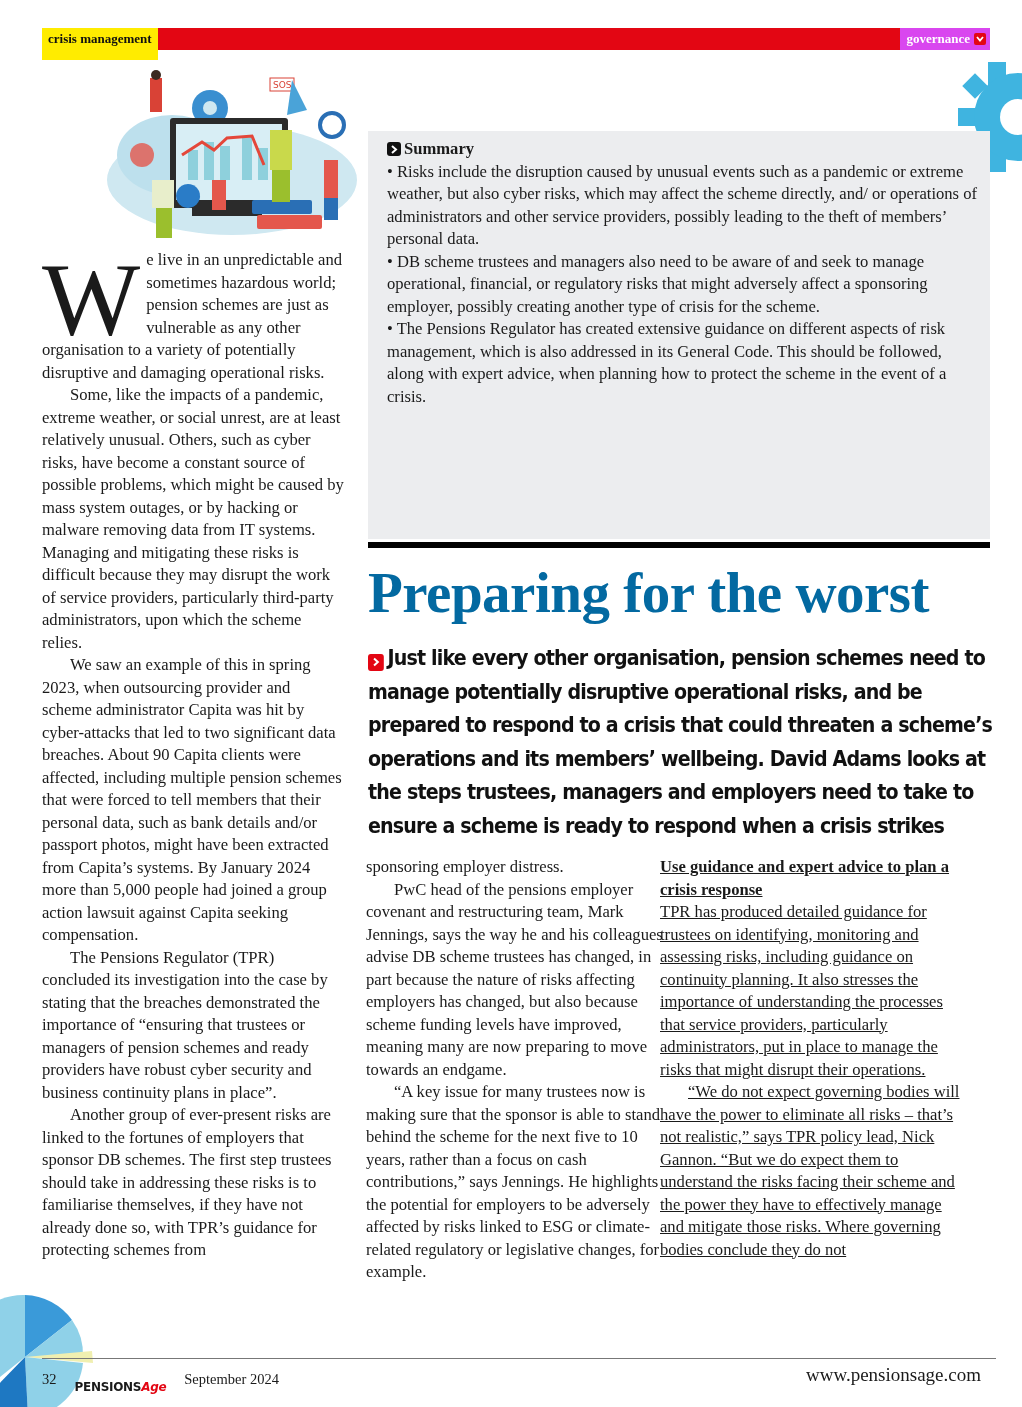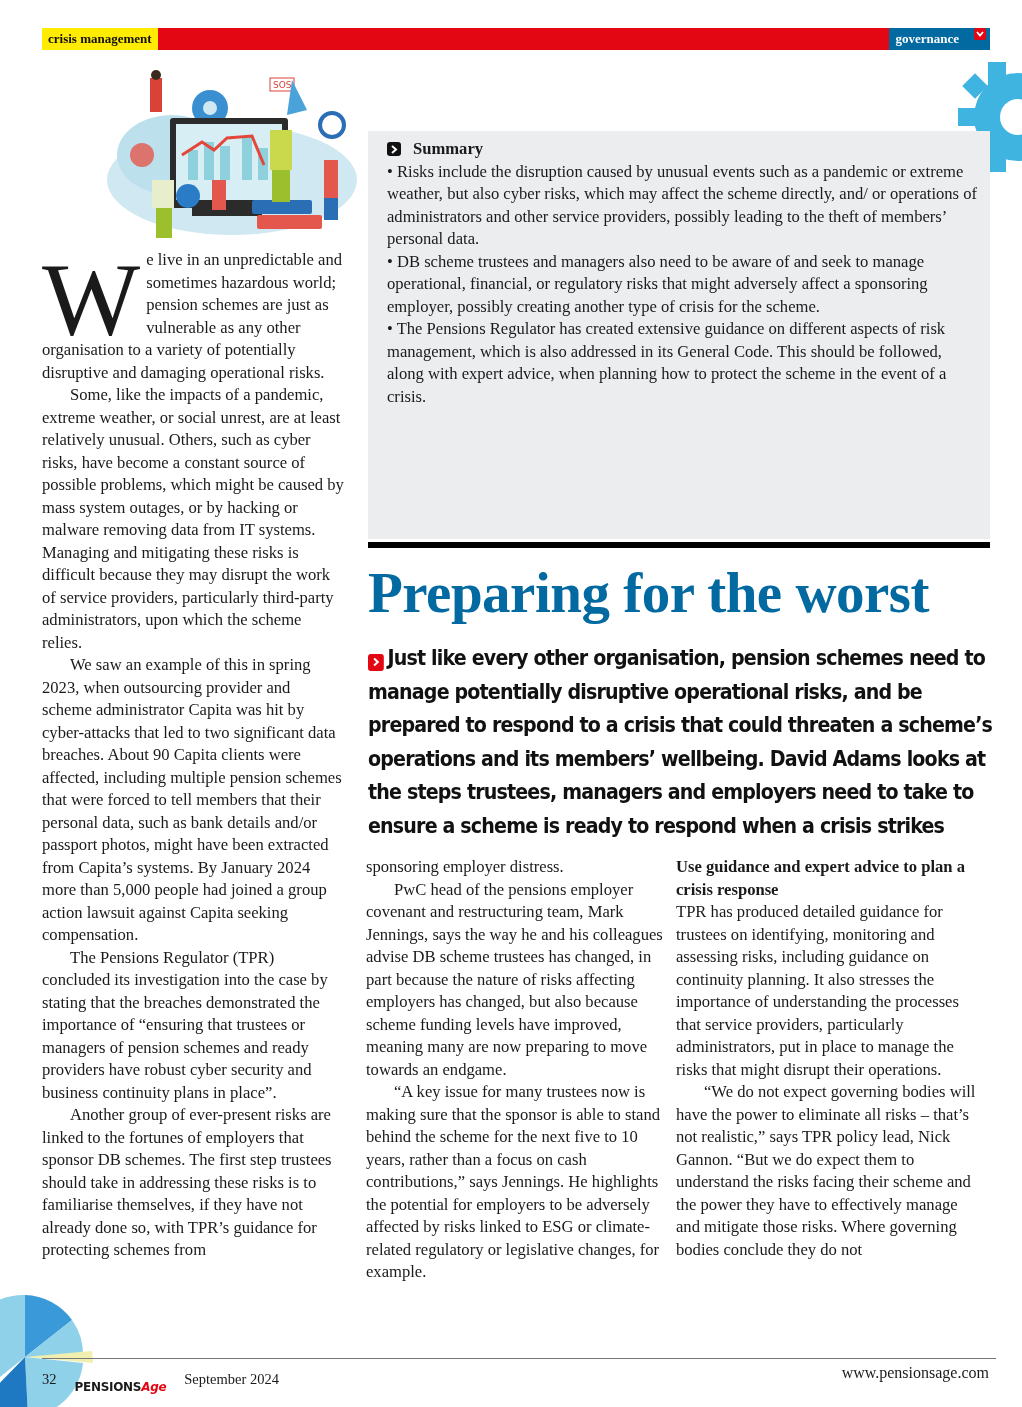--- a/index.html
+++ b/index.html
@@ -1,36 +1,36 @@
 <!DOCTYPE html>
 <html><head>
 <meta charset="utf-8">
 <style>
   html, body { margin: 0; padding: 0; background: #ffffff; }
   body { width: 1022px; height: 1407px; position: relative; overflow: hidden;
          font-family: "Liberation Serif", "DejaVu Serif", serif; color: #1a1a1a; }
 
   
   .topbar { position: absolute; left: 42px; top: 28px; width: 948px; height: 22px; background: #e30613; }
-  .section-tag { position: absolute; left: 0; top: 0; height: 22px; padding: 0 6px; background: #ffec00;
+  .section-tag { position: absolute; left: 0; top: 0; height: 32px; padding: 0 6px; background: #ffec00;
                  font: bold 13px/22px "Liberation Serif", serif; color: #111; }
-  .cat-tag { position: absolute; right: 0; top: 0; height: 22px; padding: 0 4px 0 6px; background: #0369a1;
-             font: bold 13px/22px "Liberation Serif", serif; color: #fff; display: flex; gap: 15px; }
+  .cat-tag { position: absolute; right: 0; top: 0; height: 22px; padding: 0 4px 0 6px; background: #d946ef;
+             font: bold 13px/22px "Liberation Serif", serif; color: #fff; display: flex; align-items: center; gap: 4px; }
   .cat-chev { width: 12px; height: 12px; background: #e30613; border-radius: 2px; display: inline-flex;
               align-items: center; justify-content: center; }
 
   
   .illustration { position: absolute; left: 92px; top: 70px; width: 268px; height: 170px; }
 
   .gear-deco { position: absolute; left: 958px; top: 62px; width: 80px; height: 110px; overflow: hidden; }
 
   
   .summary { position: absolute; left: 368px; top: 131px; width: 622px; height: 408px; background: #ecedef; }
   .summary-inner { padding: 7px 12px 0 19px; font-size: 16.6px; line-height: 22.5px; }
-  .summary-title { font-weight: bold; display: flex; align-items: center; gap: 12px; }
+  .summary-title { font-weight: bold; display: flex; align-items: center; gap: 3px; }
   .chev-box { width: 14px; height: 14px; background: #111; border-radius: 3px; display: inline-flex;
               align-items: center; justify-content: center; }
   .summary-rule { position: absolute; left: 368px; top: 542px; width: 622px; height: 6px; background: #000; }
   .bullet { margin: 0; }
 
   
   .headline { position: absolute; left: 368px; top: 556px; width: 640px; margin: 0;
               font: bold 57px/74px "Liberation Serif", serif; color: #0369a1; letter-spacing: -0.5px; }
 
   .standfirst { position: absolute; left: 368px; top: 642px; width: 640px; margin: 0;
@@ -38,31 +38,31 @@
                 transform: scaleX(0.93); transform-origin: left top; width: 690px; }
   .red-chev { display: inline-flex; width: 17px; height: 17px; background: #e30613; border-radius: 3px;
               align-items: center; justify-content: center; vertical-align: -2px; margin-right: 4px; }
 
   
   .col { position: absolute; font-size: 16.6px; line-height: 22.5px; margin: 0; }
   .col p { margin: 0; text-indent: 28px; }
   .col p.noindent { text-indent: 0; }
   .col1 { left: 42px; top: 249px; width: 302px; }
   .col2 { left: 366px; top: 856px; width: 300px; }
-  .col3 { left: 676px; top: 856px; width: 300px; }
+  .col3 { left: 660px; top: 856px; width: 300px; text-decoration: underline; }
   .dropcap { float: left; font-size: 104px; line-height: 80px; margin: 6px 6px 0 0; padding-top: 4px; }
   .subhead { font-weight: bold; margin: 0; }
 
   
   .pie-deco { position: absolute; left: -10px; top: 1285px; width: 110px; height: 122px; }
   .footer-rule { position: absolute; left: 42px; top: 1358px; width: 954px; height: 1px; background: #777; }
   .footer-left { position: absolute; left: 42px; top: 1364px; font-size: 14.5px; display: flex; align-items: center; gap: 18px; }
   .brand { font: bold 12px "DejaVu Sans", sans-serif; letter-spacing: -0.3px; margin-top: 16px; }
   .brand-age { color: #e30613; font-style: italic; }
-  .footer-right { position: absolute; right: 33px; top: 1364px; font-size: 16px; }
+  .footer-right { position: absolute; right: 41px; top: 1364px; font-size: 19px; }
 </style>
 </head>
 <body>
 
 <div class="topbar">
   <div class="section-tag">crisis management</div>
   <div class="cat-tag">
     <span>governance</span>
     <span class="cat-chev">
       <svg width="8" height="6" viewBox="0 0 8 6">

